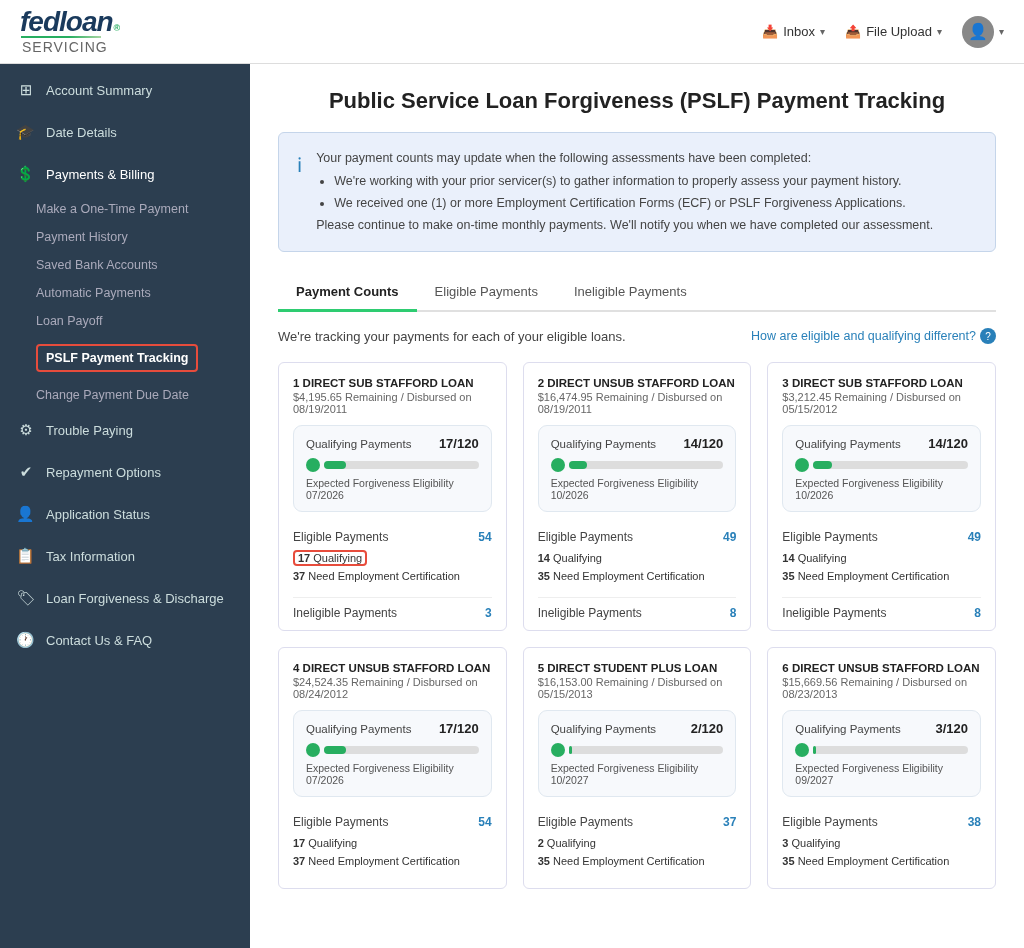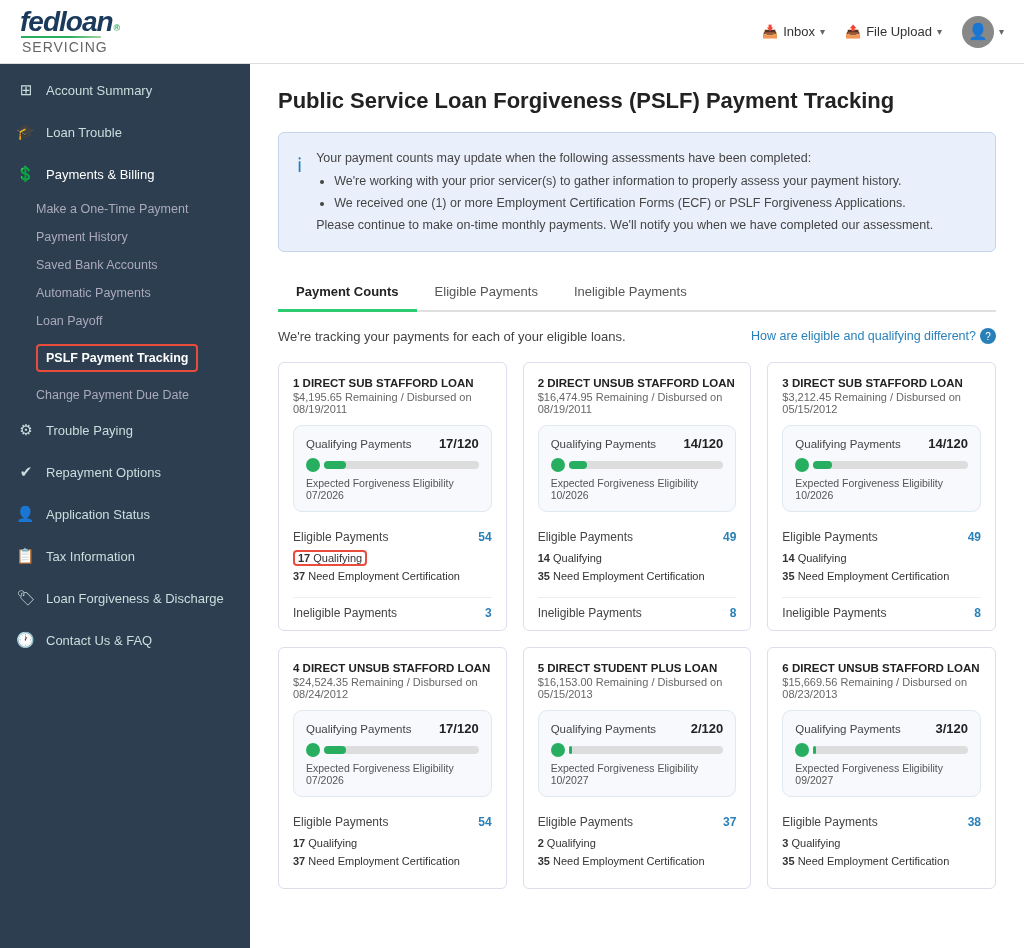--- a/index.html
+++ b/index.html
@@ -26,21 +26,21 @@
     .sidebar-item { display: flex; align-items: center; gap: 10px; padding: 12px 16px; cursor: pointer; font-size: 13px; color: #cdd; }
     .sidebar-item .s-icon { font-size: 15px; width: 20px; text-align: center; }
     .sidebar-item.active-parent { color: #fff; }
     .sidebar-sub { padding-left: 36px; }
     .sidebar-sub-item { padding: 7px 16px 7px 0; cursor: pointer; color: #aab; font-size: 12.5px; display: block; }
     .sidebar-sub-item.active-sub { color: #fff; font-weight: bold; }
     .pslf-highlighted { border: 2px solid #e74c3c; border-radius: 4px; padding: 5px 8px; margin: 2px 8px 2px 0; display: inline-block; color: #fff; }
 
     
     .main-content { flex: 1; padding: 24px 28px; background: #fff; overflow-y: auto; }
-    .page-title { font-size: 22px; font-weight: bold; color: #222; margin-bottom: 18px; }
+    .page-title { font-size: 22px; font-weight: bold; color: #222; margin-bottom: 18px; text-align: center; }
 
     
     .info-banner { background: #eaf0fb; border: 1px solid #c5d5ea; border-radius: 6px; padding: 16px 18px; display: flex; gap: 14px; margin-bottom: 22px; }
     .info-icon { color: #2980b9; font-size: 20px; flex-shrink: 0; margin-top: 2px; }
     .info-title { font-weight: bold; font-size: 13.5px; color: #222; margin-bottom: 6px; }
     .info-text { font-size: 12.5px; color: #444; line-height: 1.5; }
     .info-text ul { padding-left: 18px; margin: 4px 0; }
     .info-text li { margin-bottom: 3px; }
 
     
@@ -114,21 +114,21 @@
 
   <div class="body-wrapper">
 
     <div class="sidebar">
       <div class="sidebar-item">
         <span class="s-icon">⊞</span>
         <span>Account Summary</span>
       </div>
       <div class="sidebar-item">
         <span class="s-icon">🎓</span>
-        <span>Loan Trouble</span>
+        <span>Date Details</span>
       </div>
       <div class="sidebar-item active-parent">
         <span class="s-icon">💲</span>
         <span>Payments &amp; Billing</span>
       </div>
       <div class="sidebar-sub">
         <div class="sidebar-sub-item">Make a One-Time Payment</div>
         <div class="sidebar-sub-item">Payment History</div>
         <div class="sidebar-sub-item">Saved Bank Accounts</div>
         <div class="sidebar-sub-item">Automatic Payments</div>

